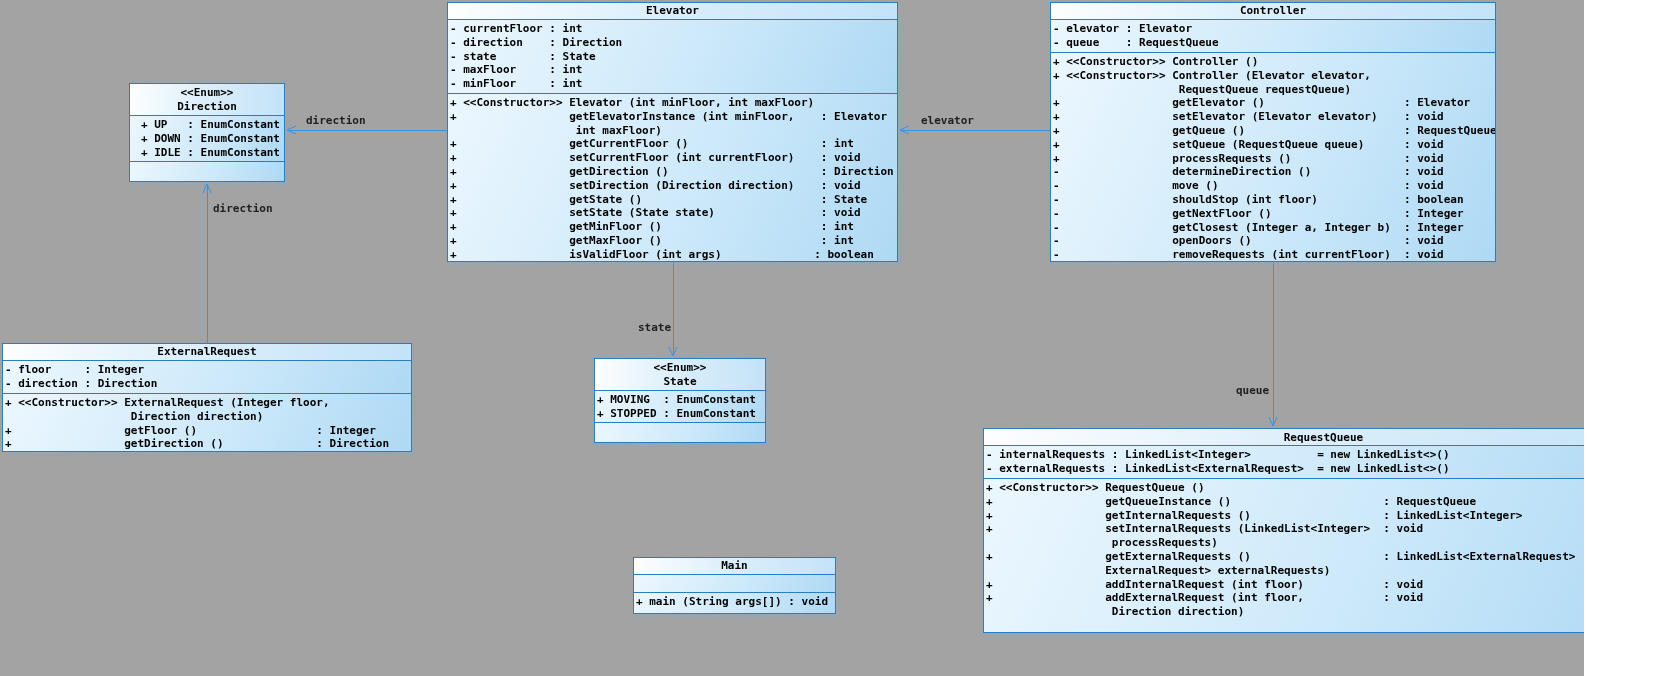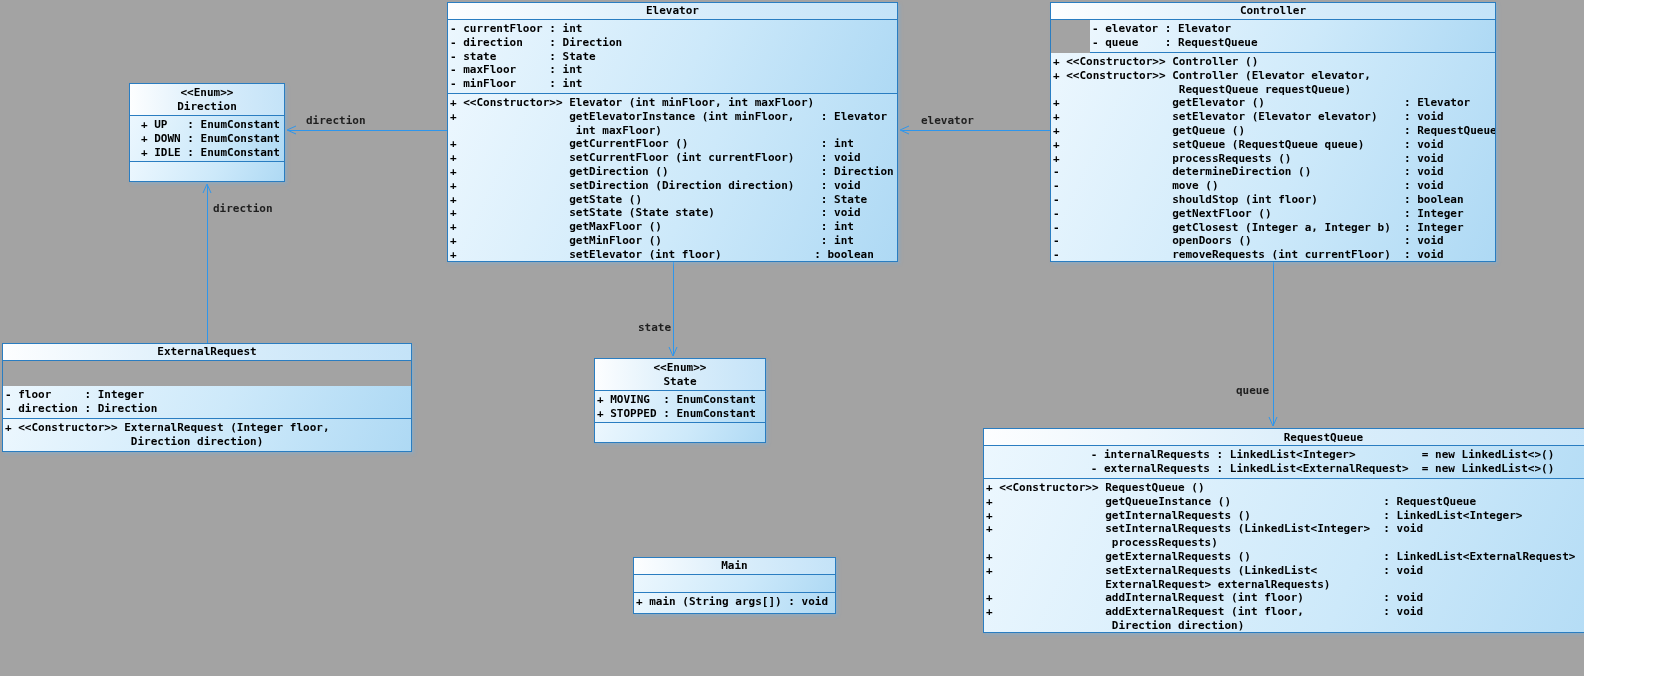--- a/index.html
+++ b/index.html
@@ -81,31 +81,31 @@
     <div class="compartment methods">
           <div class="member-line">+ &lt;&lt;Constructor&gt;&gt; Elevator (int minFloor, int maxFloor)</div>
           <div class="member-line">+                 getElevatorInstance (int minFloor,    : Elevator</div>
           <div class="member-line">                   int maxFloor)</div>
           <div class="member-line">+                 getCurrentFloor ()                    : int</div>
           <div class="member-line">+                 setCurrentFloor (int currentFloor)    : void</div>
           <div class="member-line">+                 getDirection ()                       : Direction</div>
           <div class="member-line">+                 setDirection (Direction direction)    : void</div>
           <div class="member-line">+                 getState ()                           : State</div>
           <div class="member-line">+                 setState (State state)                : void</div>
+          <div class="member-line">+                 getMinFloor ()                        : int</div>
           <div class="member-line">+                 getMaxFloor ()                        : int</div>
-          <div class="member-line">+                 getMinFloor ()                        : int</div>
-          <div class="member-line">+                 setElevator (int floor)              : boolean</div>
+          <div class="member-line">+                 isValidFloor (int args)              : boolean</div>
         </div>
   </div>
       <div class="class-box" style="left: 1050px; top: 2px; width: 446px; height: 260px;">
     <div class="compartment title" style="height: 17px; text-align: right;">
       <div class="stereotype"></div>
       <div class="class-name">Controller</div>
     </div>
-    <div class="compartment attrs" style="height: 33px; margin-left: 39px;">
+    <div class="compartment attrs" style="height: 33px;">
           <div class="member-line">- elevator : Elevator</div>
           <div class="member-line">- queue    : RequestQueue</div>
         </div>
     <div class="compartment methods">
           <div class="member-line">+ &lt;&lt;Constructor&gt;&gt; Controller ()</div>
           <div class="member-line">+ &lt;&lt;Constructor&gt;&gt; Controller (Elevator elevator,</div>
           <div class="member-line">                   RequestQueue requestQueue)</div>
           <div class="member-line">+                 getElevator ()                     : Elevator</div>
           <div class="member-line">+                 setElevator (Elevator elevator)    : void</div>
           <div class="member-line">+                 getQueue ()                        : RequestQueue</div>
@@ -130,21 +130,21 @@
           <div class="member-line">+ DOWN : EnumConstant</div>
           <div class="member-line">+ IDLE : EnumConstant</div>
         </div>
     <div class="compartment methods"></div>
   </div>
       <div class="class-box" style="left: 2px; top: 343px; width: 410px; height: 109px;">
     <div class="compartment title" style="height: 17px;">
       <div class="stereotype"></div>
       <div class="class-name">ExternalRequest</div>
     </div>
-    <div class="compartment attrs" style="height: 33px; margin-top: 25px;">
+    <div class="compartment attrs" style="height: 33px;">
           <div class="member-line">- floor     : Integer</div>
           <div class="member-line">- direction : Direction</div>
         </div>
     <div class="compartment methods">
           <div class="member-line">+ &lt;&lt;Constructor&gt;&gt; ExternalRequest (Integer floor,</div>
           <div class="member-line">                   Direction direction)</div>
           <div class="member-line">+                 getFloor ()                  : Integer</div>
           <div class="member-line">+                 getDirection ()              : Direction</div>
         </div>
   </div>
@@ -167,32 +167,31 @@
     <div class="compartment attrs" style="height: 18px;"></div>
     <div class="compartment methods">
           <div class="member-line">+ main (String args[]) : void</div>
         </div>
   </div>
       <div class="class-box" style="left: 983px; top: 428px; width: 681px; height: 205px;">
     <div class="compartment title" style="height: 17px; justify-content: flex-end;">
       <div class="stereotype"></div>
       <div class="class-name">RequestQueue</div>
     </div>
-    <div class="compartment attrs" style="height: 33px; text-align: center;">
+    <div class="compartment attrs" style="height: 33px;">
           <div class="member-line">- internalRequests : LinkedList&lt;Integer&gt;          = new LinkedList&lt;&gt;()</div>
           <div class="member-line">- externalRequests : LinkedList&lt;ExternalRequest&gt;  = new LinkedList&lt;&gt;()</div>
         </div>
     <div class="compartment methods">
           <div class="member-line">+ &lt;&lt;Constructor&gt;&gt; RequestQueue ()</div>
           <div class="member-line">+                 getQueueInstance ()                       : RequestQueue</div>
           <div class="member-line">+                 getInternalRequests ()                    : LinkedList&lt;Integer&gt;</div>
           <div class="member-line">+                 setInternalRequests (LinkedList&lt;Integer&gt;  : void</div>
           <div class="member-line">                   processRequests)</div>
           <div class="member-line">+                 getExternalRequests ()                    : LinkedList&lt;ExternalRequest&gt;</div>
-          <div class="member-line">+                 setExternalRequests (LinkedList&lt;          : void</div>
           <div class="member-line">                  ExternalRequest&gt; externalRequests)</div>
           <div class="member-line">+                 addInternalRequest (int floor)            : void</div>
           <div class="member-line">+                 addExternalRequest (int floor,            : void</div>
           <div class="member-line">                   Direction direction)</div>
         </div>
   </div>
     </div>
   <div id="label-layer">
       <div class="relation-label" style="left: 306px; top: 114px;">direction</div>
       <div class="relation-label" style="left: 921px; top: 114px;">elevator</div>

